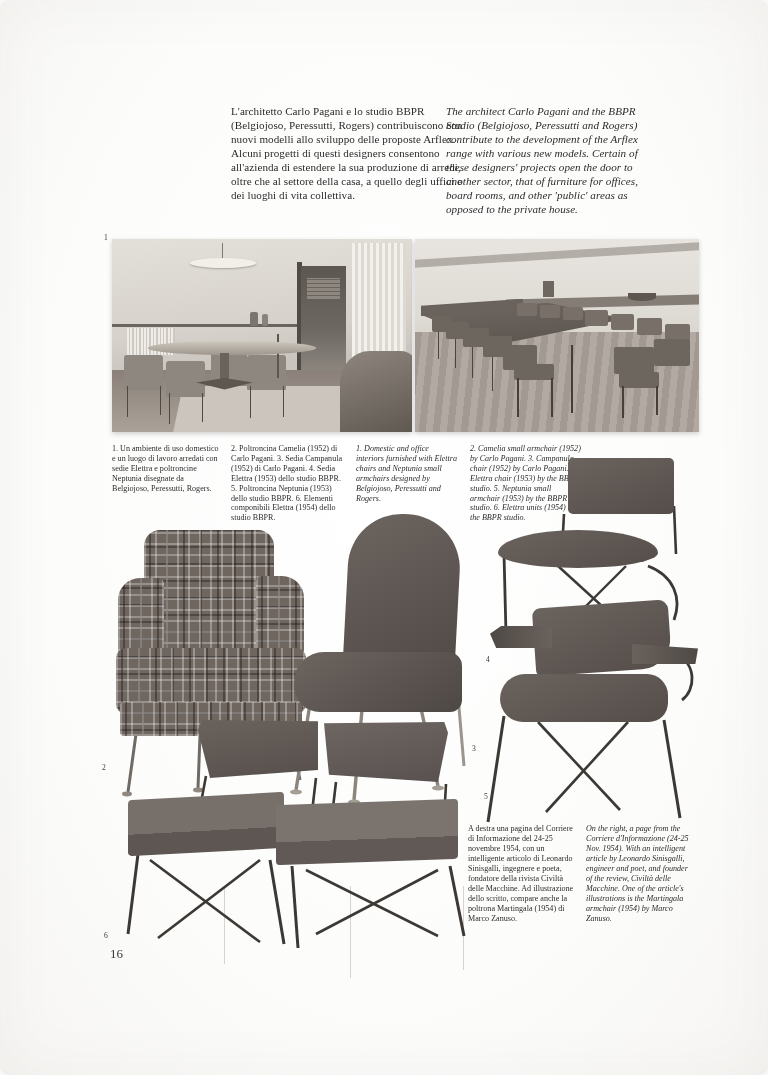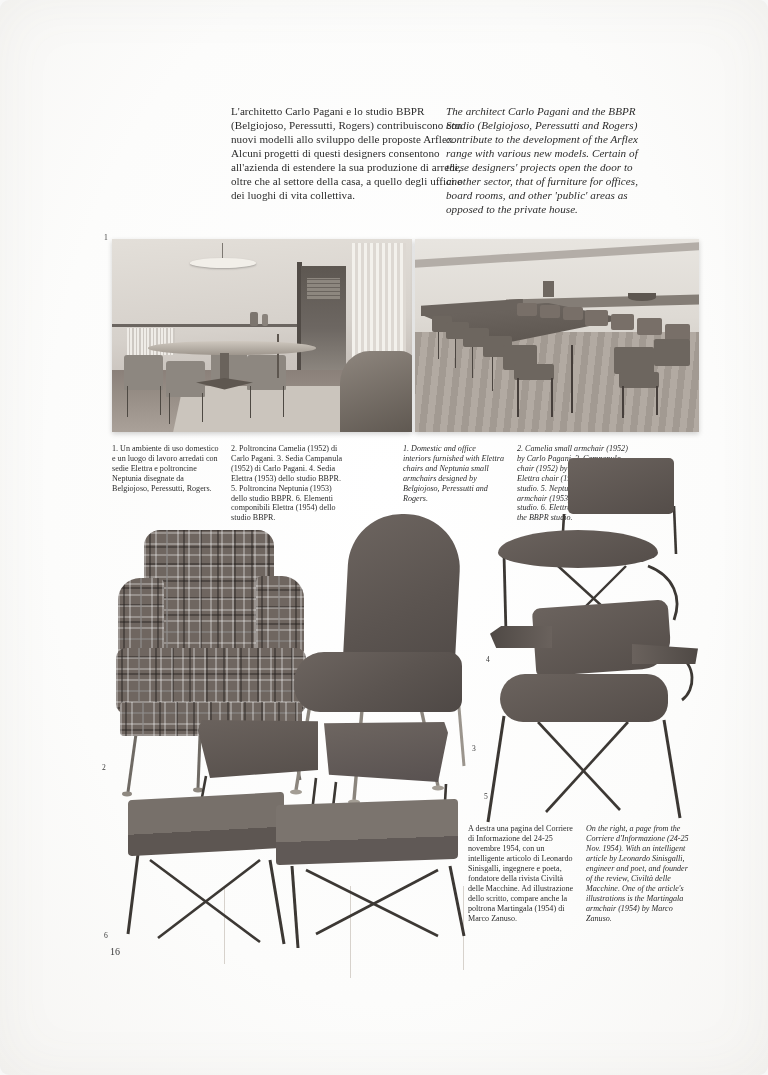--- a/index.html
+++ b/index.html
@@ -84,21 +84,21 @@
   .ph2-seat{position:absolute;background:#6d665f;border-radius:2px;}
   .ph2-back{position:absolute;background:#786f68;border-radius:2px;}
   .ph2-bowl{position:absolute;left:75%;top:28%;width:10%;height:4%;
     background:#5d5650;border-radius:0 0 50% 50%;}
   .ph2-vase{position:absolute;left:45%;top:22%;width:4%;height:8%;background:#6e6760;}
 
   
   .capband{position:absolute;top:444px;left:0;width:768px;}
   .cap{position:absolute;top:0;font-size:8.1px;line-height:9.9px;color:#2c2c2c;}
   .cap.it{letter-spacing:0;}
-  .cap.en{font-style:italic;margin-left:47px;}
+  .cap.en{font-style:italic;}
   #cap1{left:112px;width:108px;}
   #cap2{left:231px;width:116px;}
   #cap3{left:356px;width:102px;}
   #cap4{left:470px;width:112px;}
   .cap-rule{position:absolute;top:442px;width:1px;background:#d7d2cc;}
 
   
   #scene{position:absolute;left:100px;top:452px;width:610px;height:500px;}
 
   .chair{position:absolute;}
@@ -163,21 +163,21 @@
     background:linear-gradient(180deg,#7b746e 0 62%,#605956 62% 100%);
     border-radius:4px;transform:skewY(-2deg);}
 
   
   #botcaps{position:absolute;top:824px;left:0;width:768px;}
   .botcap{position:absolute;top:0;font-size:8.1px;line-height:10.0px;}
   #botcap-it{left:468px;width:108px;}
   #botcap-en{left:586px;width:106px;font-style:italic;}
 
   
-  #folio{position:absolute;left:110px;top:946px;font-size:10px;color:#3a3a3a;}
+  #folio{position:absolute;left:110px;top:946px;font-size:13px;color:#3a3a3a;}
 
   .shadow-soft{box-shadow:0 2px 5px rgba(0,0,0,.18);}
 </style>
 </head>
 <body>
 
 <div id="page">
 
   <div class="intro">
     <div class="intro-col intro-it">L'architetto Carlo Pagani e lo studio BBPR (Belgiojoso, Peressutti, Rogers) contribuiscono con nuovi modelli allo sviluppo delle proposte Arflex. Alcuni progetti di questi designers consentono all'azienda di estendere la sua produzione di arredi, oltre che al settore della casa, a quello degli uffici e dei luoghi di vita collettiva.</div>

